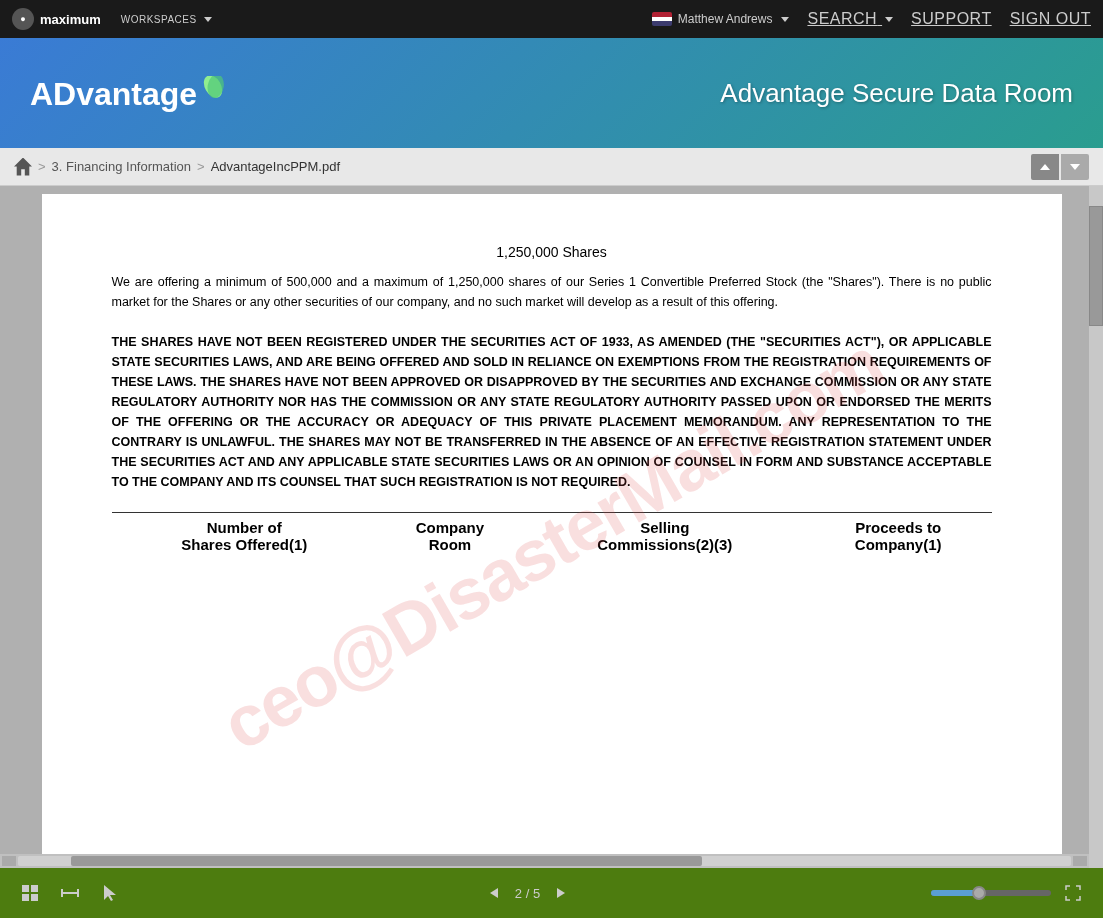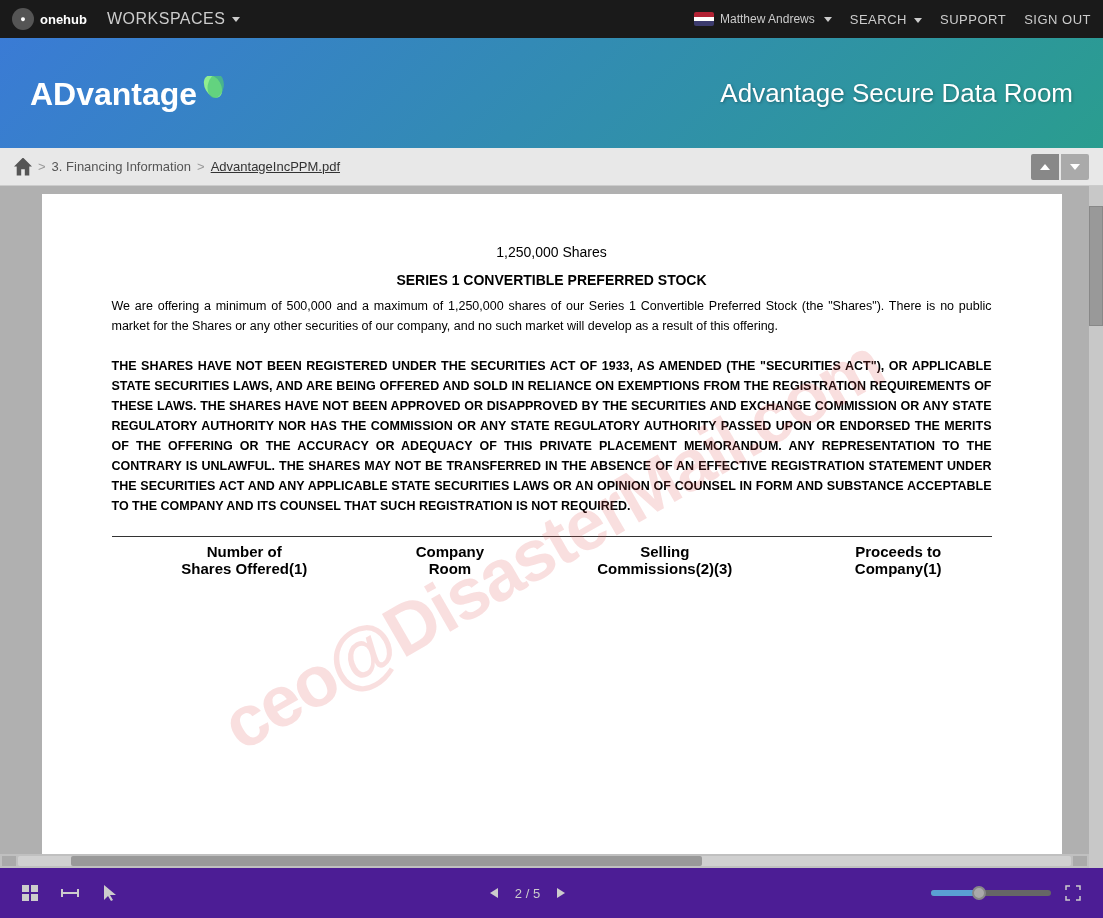--- a/index.html
+++ b/index.html
@@ -26,41 +26,41 @@
     }
     .topnav-logo-circle {
       width: 22px; height: 22px;
       background: #555;
       border-radius: 50%;
       display: flex; align-items: center; justify-content: center;
       font-size: 9px; color: white; font-weight: bold;
     }
     .topnav-workspaces {
       color: #ccc;
-      font-size: 16px;
+      font-size: 10px;
       text-transform: uppercase;
       letter-spacing: 0.5px;
       display: flex; align-items: center; gap: 4px;
       cursor: pointer;
     }
     .topnav-spacer { flex: 1; }
     .topnav-right {
       display: flex; align-items: center; gap: 18px;
     }
     .topnav-user {
       display: flex; align-items: center; gap: 6px;
       cursor: pointer;
     }
     .flag-icon {
       width: 20px; height: 14px;
       background: linear-gradient(to bottom, #B22234 0%, #B22234 33%, white 33%, white 66%, #3C3B6E 66%);
       border-radius: 2px;
     }
     .topnav-link {
-      color: #ccc; font-size: 13px; text-transform: uppercase; letter-spacing: 0.5px; cursor: pointer;
+      color: #ccc; font-size: 16px; text-transform: uppercase; letter-spacing: 0.5px; cursor: pointer; text-decoration: underline;
     }
     .chevron-down {
       display: inline-block;
       width: 0; height: 0;
       border-left: 4px solid transparent;
       border-right: 4px solid transparent;
       border-top: 5px solid #ccc;
       vertical-align: middle;
       margin-left: 3px;
     }
@@ -105,21 +105,21 @@
       font-size: 13px; color: #555;
     }
     .breadcrumb-home {
       width: 18px; height: 18px;
       background: #555;
       clip-path: polygon(50% 0%, 0% 50%, 15% 50%, 15% 100%, 40% 100%, 40% 65%, 60% 65%, 60% 100%, 85% 100%, 85% 50%, 100% 50%);
       cursor: pointer;
     }
     .breadcrumb-sep { color: #999; }
     .breadcrumb-link { color: #555; cursor: pointer; }
-    .breadcrumb-current { color: #333; font-weight: normal; text-decoration: underline; }
+    .breadcrumb-current { color: #333; font-weight: normal; }
     .breadcrumb-nav {
       display: flex; gap: 2px;
     }
     .nav-btn {
       width: 28px; height: 26px;
       background: #888;
       border: none;
       cursor: pointer;
       display: flex; align-items: center; justify-content: center;
     }
@@ -180,21 +180,21 @@
       position: absolute;
       top: 20px;
       width: 14px;
       height: 120px;
       background: #999;
       border: 1px solid #888;
     }
 
     
     .bottom-toolbar {
-      background: #4c1d95;
+      background: #4d7c0f;
       height: 50px;
       display: flex;
       align-items: center;
       justify-content: space-between;
       padding: 0 16px;
     }
     .bottom-left { display: flex; gap: 12px; align-items: center; }
     .bottom-center { display: flex; align-items: center; gap: 8px; }
     .bottom-right { display: flex; align-items: center; gap: 8px; }
     .tool-btn {
@@ -238,21 +238,21 @@
       font-size: 15px;
       font-weight: bold;
     }
   </style>
 </head>
 <body>
 
 <div class="topnav">
   <div class="topnav-logo">
     <div class="topnav-logo-circle">●</div>
-    <span>onehub</span>
+    <span>maximum</span>
   </div>
   <div class="topnav-workspaces">
     <span>WORKSPACES</span>
     <span class="chevron-down"></span>
   </div>
   <div class="topnav-spacer"></div>
   <div class="topnav-right">
     <div class="topnav-user">
       <div class="flag-icon"></div>
       <span>Matthew Andrews</span>
@@ -301,21 +301,20 @@
     </button>
   </div>
 </div>
 
 <div style="background:#b0b0b0; height: 682px; position: relative; overflow: hidden;">
   <div class="doc-page">
 
     <div class="watermark">ceo@DisasterMail.com</div>
 
     <div class="pdf-title-line">1,250,000 Shares</div>
-    <div class="pdf-title-bold">SERIES 1 CONVERTIBLE PREFERRED STOCK</div>
 
     <div class="pdf-para">We are offering a minimum of 500,000 and a maximum of 1,250,000 shares of our Series 1 Convertible Preferred Stock (the "Shares").  There is no public market for the Shares or any other securities of our company, and no such market will develop as a result of this offering.</div>
 
 
     <div class="pdf-para-bold">THE SHARES HAVE NOT BEEN REGISTERED UNDER THE SECURITIES ACT OF 1933, AS AMENDED (THE "SECURITIES ACT"), OR APPLICABLE STATE SECURITIES LAWS, AND ARE BEING OFFERED AND SOLD IN RELIANCE ON EXEMPTIONS FROM THE REGISTRATION REQUIREMENTS OF THESE LAWS.   THE SHARES HAVE NOT BEEN APPROVED OR DISAPPROVED BY THE SECURITIES AND EXCHANGE COMMISSION OR ANY STATE REGULATORY AUTHORITY NOR HAS THE COMMISSION OR ANY STATE REGULATORY AUTHORITY PASSED UPON OR ENDORSED THE MERITS OF THE OFFERING OR THE ACCURACY OR ADEQUACY OF THIS PRIVATE PLACEMENT MEMORANDUM.   ANY REPRESENTATION TO THE CONTRARY IS UNLAWFUL.   THE SHARES MAY NOT BE TRANSFERRED IN THE ABSENCE OF AN EFFECTIVE REGISTRATION STATEMENT UNDER THE SECURITIES ACT AND ANY APPLICABLE STATE SECURITIES LAWS OR AN OPINION OF COUNSEL IN FORM AND SUBSTANCE ACCEPTABLE TO THE COMPANY AND ITS COUNSEL THAT SUCH REGISTRATION IS NOT REQUIRED.</div>
 
     <table class="table-bottom">
       <thead>
         <tr>
           <th>

